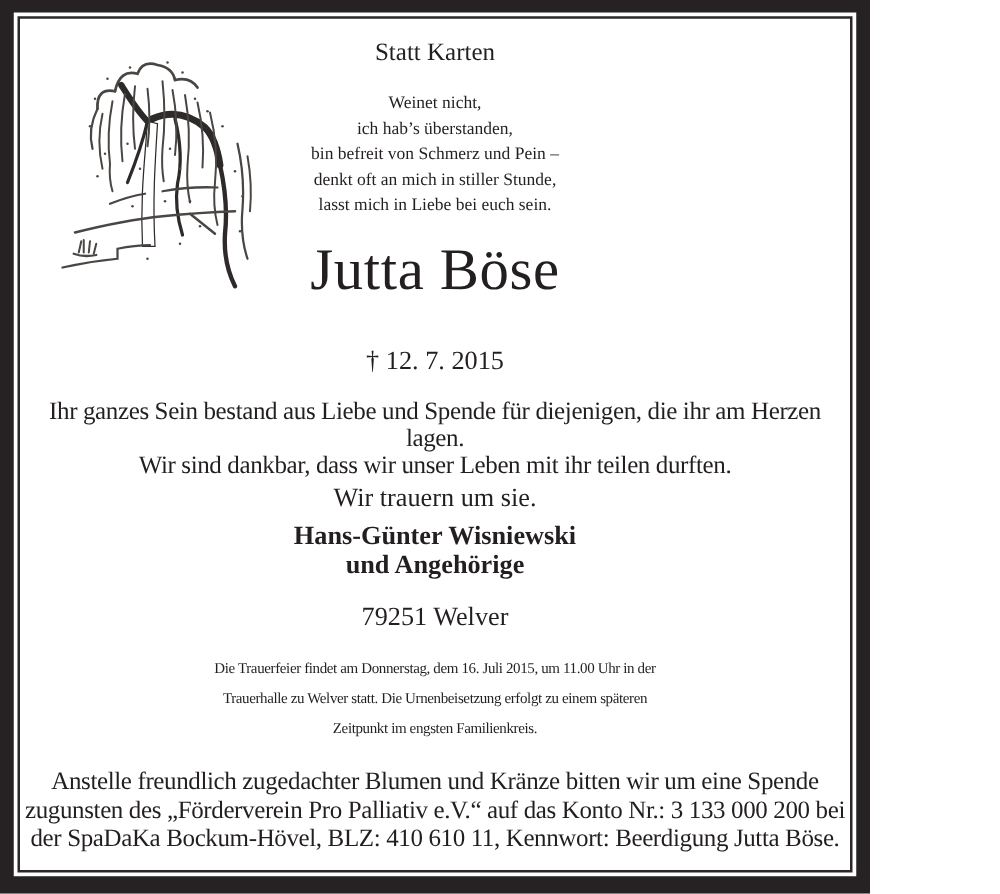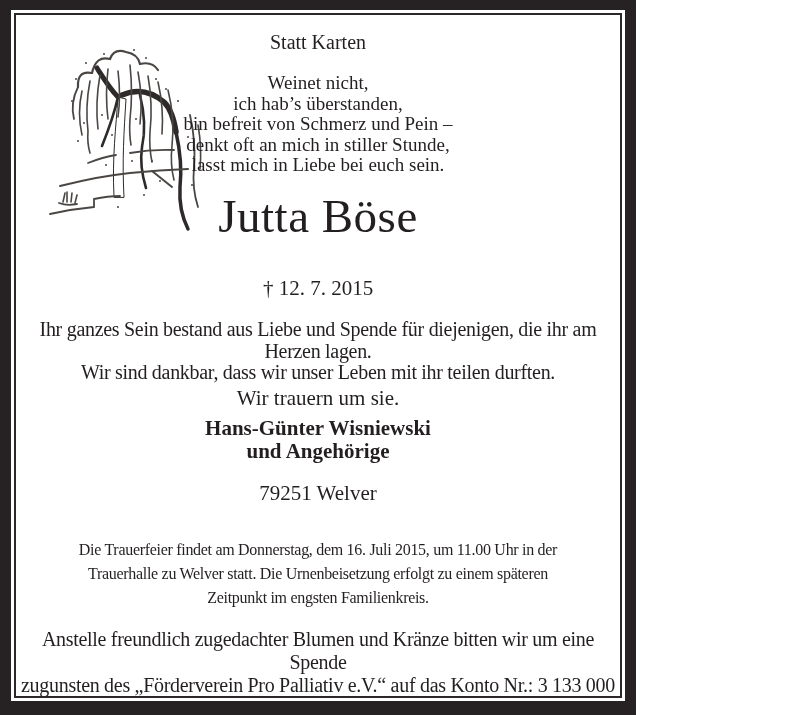--- a/index.html
+++ b/index.html
@@ -6,21 +6,21 @@
   html, body {
     margin: 0;
     padding: 0;
     background: #ffffff;
     width: 800px;
     height: 715px;
     overflow: hidden;
   }
   .sheet {
     box-sizing: border-box;
-    width: 636px;
+    width: 696px;
     height: 715px;
     background: #ffffff;
     border: 10px solid #262223;
     border-left-width: 11px;
     border-right-width: 11px;
     border-bottom-width: 14px;
     padding: 3px;
   }
   .inner {
     box-sizing: border-box;
@@ -33,32 +33,32 @@
     color: #231f20;
   }
   .blk {
     position: absolute;
     left: 0;
     right: 0;
     text-align: center;
   }
   .prelines { white-space: pre-line; }
   .pre-header   { top: 15px;  font-size: 20px; line-height: 1.2; }
-  .poem         { top: 58px;  font-size: 19px; line-height: 20.5px; }
+  .poem         { top: 58px;  font-size: 14px; line-height: 20.5px; }
   .tree         { position: absolute; left: 32px; top: 30px; width: 160px; height: 192px; }
   .name         { top: 176px; font-size: 47px; line-height: 50px; letter-spacing: 0.5px; }
   .maiden       { top: 235px; font-size: 20px; line-height: 1.2; }
   .dates        { top: 261px; font-size: 21px; line-height: 1.2;
                   display: flex; justify-content: center; gap: 66px; }
   .tribute      { top: 304px; font-size: 20px; line-height: 21.5px; letter-spacing: -0.3px; }
   .mourning     { top: 371px; font-size: 21px; line-height: 1.2; }
   .mourners     { top: 402px; font-size: 21px; line-height: 22.5px; font-weight: bold; }
   .location     { top: 466px; font-size: 21px; line-height: 1.2; }
-  .funeral      { top: 507px; font-size: 16px; line-height: 24px; letter-spacing: -0.3px; margin-top: 16px; }
-  .donation     { top: 599px; font-size: 20px; line-height: 23px; letter-spacing: -0.3px; margin-top: 14px; }
+  .funeral      { top: 507px; font-size: 12px; line-height: 24px; letter-spacing: -0.3px; }
+  .donation     { top: 599px; font-size: 20px; line-height: 23px; letter-spacing: -0.3px; }
   .tree svg { width: 100%; height: 100%; }
   .tree path, .tree line { fill: none; stroke: #4a4644; stroke-linecap: round; }
   .tree .thick { stroke: #2e2a29; }
   .tree .dot { fill: #4a4644; stroke: none; }
 </style>
 </head>
 <body>
 
 <div class="sheet">
   <div class="inner">

